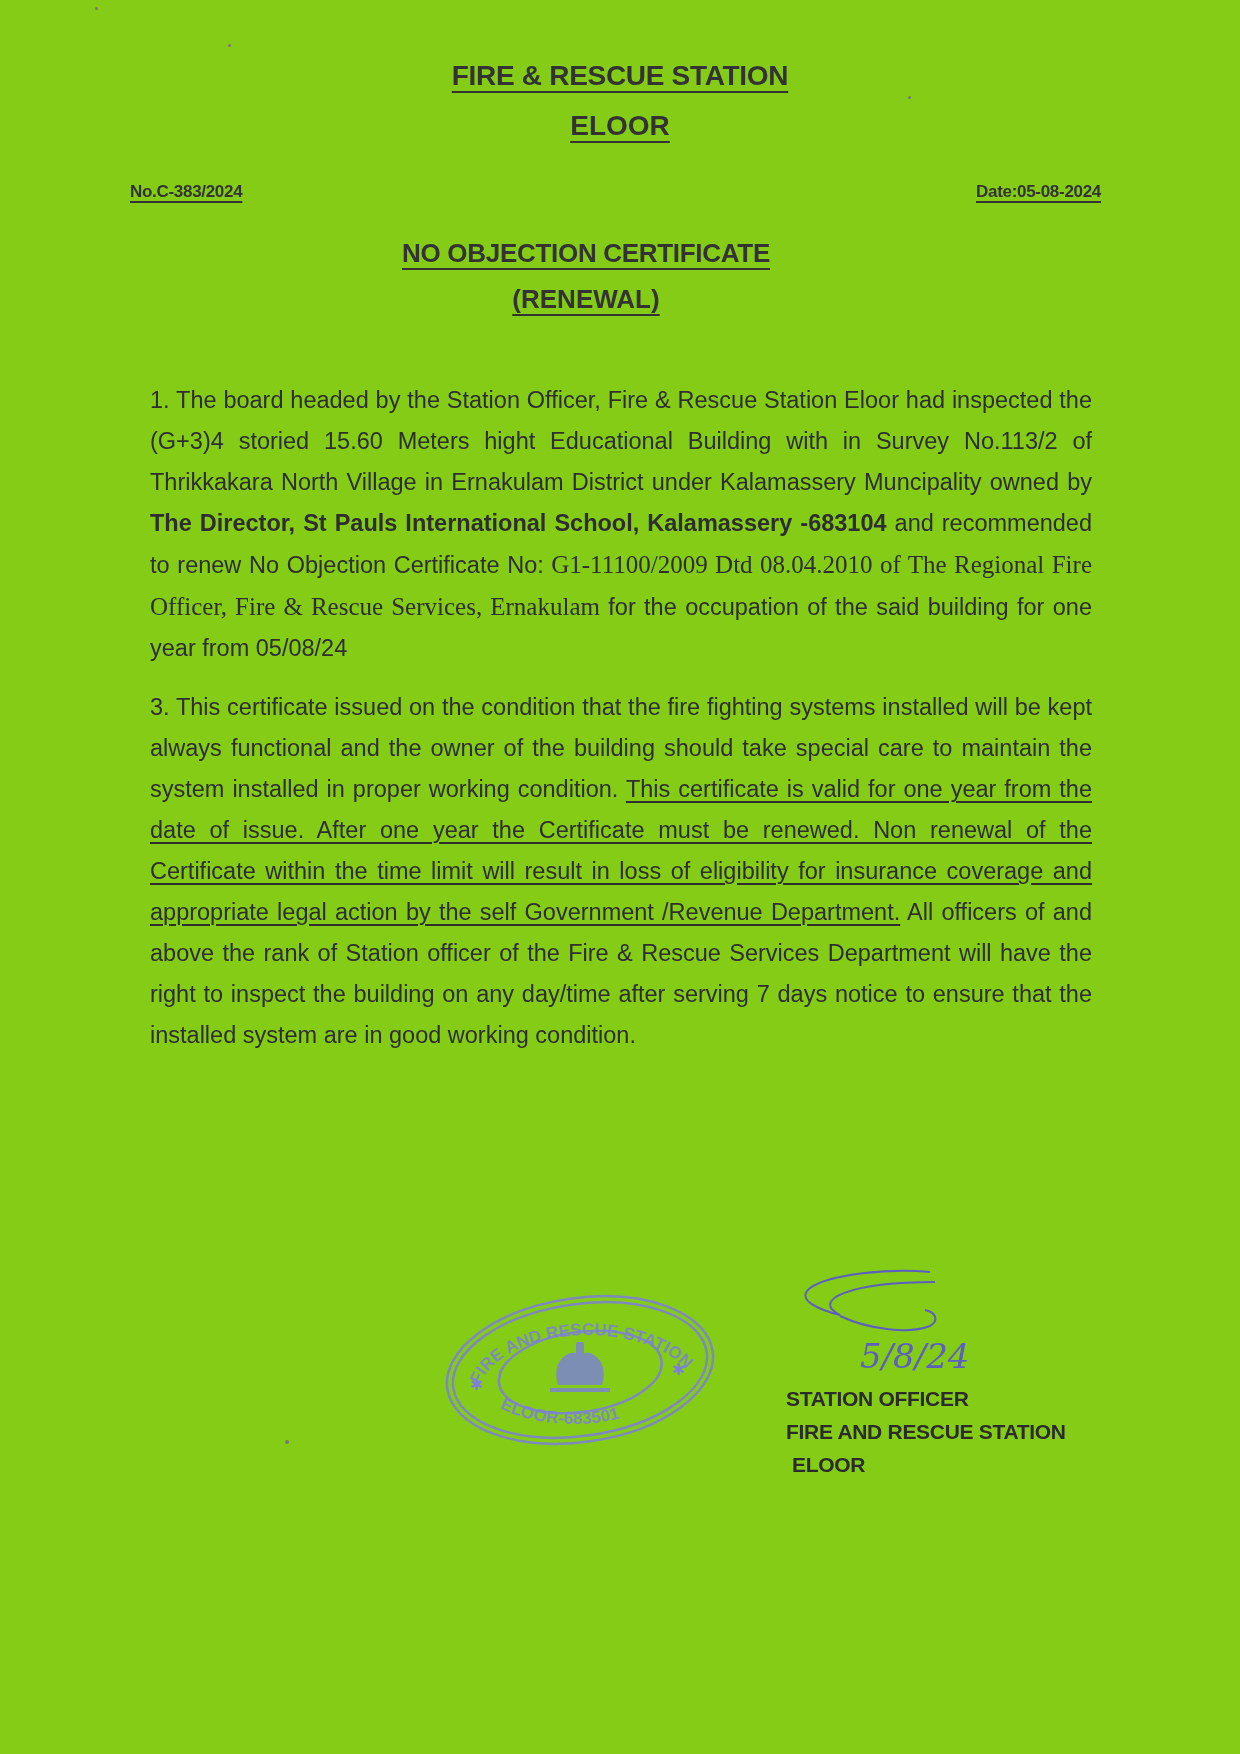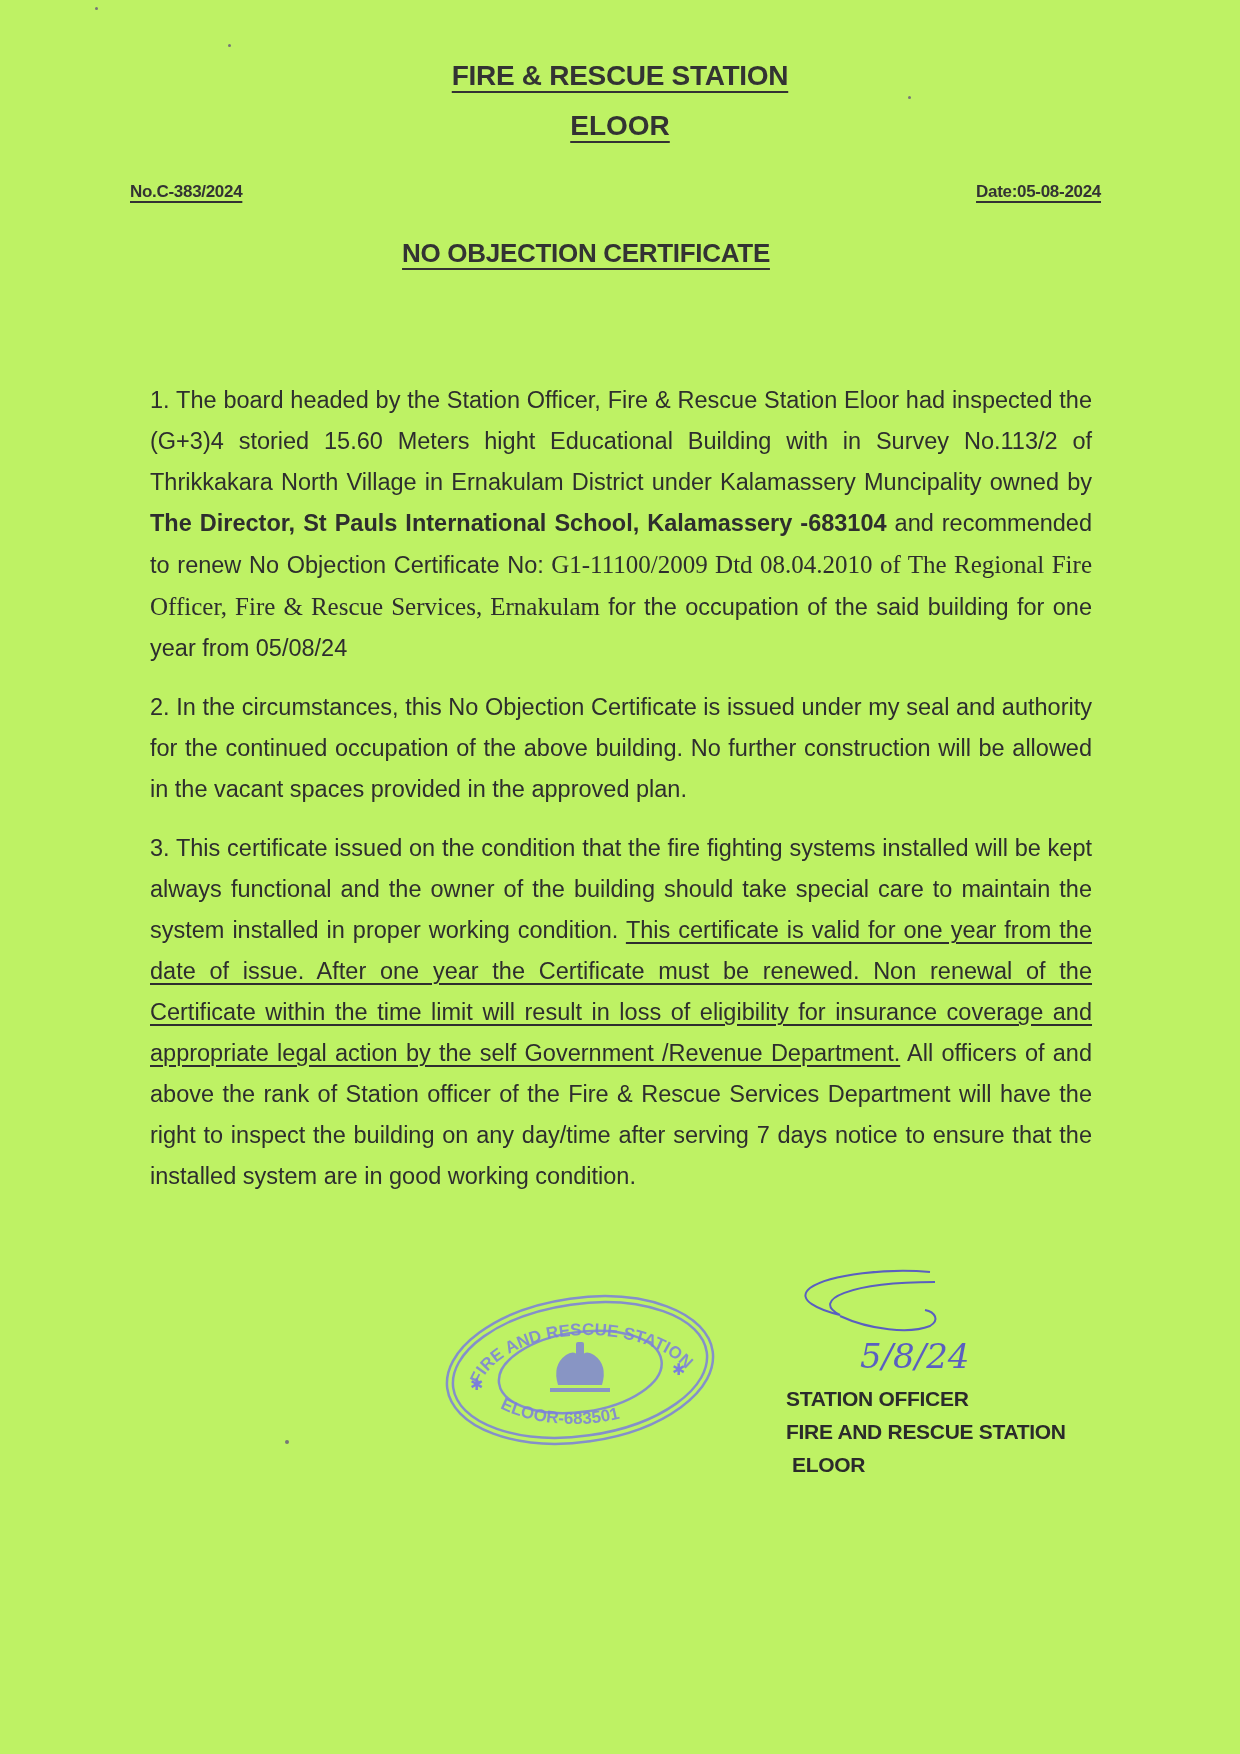--- a/index.html
+++ b/index.html
@@ -1,17 +1,17 @@
 <!DOCTYPE html>
 <html><head>
 <meta charset="utf-8">
 <style>
   html, body { margin: 0; padding: 0; background: #ffffff; }
   body { width: 1240px; height: 1754px; position: relative; overflow: hidden; color: #2b2b2b; }
-  .page { position: absolute; left: 0; top: 0; width: 1240px; height: 1754px; background: #bef264; }
+  .page { position: absolute; left: 0; top: 0; width: 1240px; height: 1754px; background: #84cc16; }
 
   .hdr { position: absolute; left: 0; width: 1240px; text-align: center;
          font-family: "Liberation Sans", sans-serif; font-weight: bold; color: #333; }
   .hdr span { text-decoration: underline; text-decoration-thickness: 2px; text-underline-offset: 6px; }
   .hdr1 { top: 60px; font-size: 28px; letter-spacing: -0.3px; }
   .hdr2 { top: 110px; font-size: 28px; }
 
   .refline { position: absolute; top: 182px; font-family: "Liberation Sans", sans-serif;
              font-weight: bold; font-size: 17px; color: #333; text-decoration: underline;
              text-decoration-thickness: 2px; text-underline-offset: 4px; letter-spacing: -0.3px; }
@@ -52,24 +52,24 @@
   <div class="speck" style="left:908px;top:96px;width:3px;height:3px;"></div>
   <div class="speck" style="left:285px;top:1440px;width:4px;height:4px;"></div>
 
   <div class="hdr hdr1"><span>FIRE &amp; RESCUE STATION</span></div>
   <div class="hdr hdr2"><span>ELOOR</span></div>
 
   <div class="refline ref-no">No.C-383/2024</div>
   <div class="refline ref-date">Date:05-08-2024</div>
 
   <div class="title title1"><span>NO OBJECTION CERTIFICATE</span></div>
+  <div class="title title2"><span>(RENEWAL)</span></div>
 
   <div class="body">
     <p><span>1. The board headed by the Station Officer, Fire &amp; Rescue Station Eloor had inspected the (G+3)4 storied 15.60 Meters hight Educational Building with  in Survey No.113/2 of  Thrikkakara North Village in Ernakulam District under Kalamassery Muncipality owned by </span><span class="b">The Director, St Pauls International School, Kalamassery -683104</span><span> and recommended to renew No Objection Certificate No:</span><span class="serif"> G1-11100/2009 Dtd 08.04.2010 of The Regional Fire Officer, Fire &amp; Rescue Services, Ernakulam</span><span> for the occupation of the said building for one year from 05/08/24</span></p>
-    <p>2. In the circumstances, this No Objection Certificate is issued under my seal and authority for the continued occupation of the above building. No further construction will be allowed in the vacant spaces provided in the approved plan.</p>
     <p><span>3. This certificate issued on the condition that the fire fighting systems installed will be kept always functional and the owner of the building should take special care to maintain the system installed in proper working condition. </span><span class="u">This certificate is valid for one year from the date of issue. After one year the Certificate must be renewed. Non renewal of the Certificate within the time limit will result in loss of eligibility for insurance coverage and appropriate legal action by the self Government /Revenue Department.</span><span> All officers of and above the rank of Station officer of the Fire &amp; Rescue Services  Department will have the right to inspect the building on any day/time after serving 7 days notice to ensure that the installed system are in good working condition.</span></p>
   </div>
 
   <svg class="stamp" viewBox="0 0 280 160">
     <defs>
       <path id="arcTop" d="M 40 95 A 110 62 0 0 1 245 78"></path>
       <path id="arcBot" d="M 60 118 A 110 62 0 0 0 232 100"></path>
     </defs>
     <g fill="none" stroke="#7b7fdc" stroke-width="2.5" opacity="0.85" transform="rotate(-8 140 80)">
       <ellipse cx="140" cy="80" rx="134" ry="72"></ellipse>

